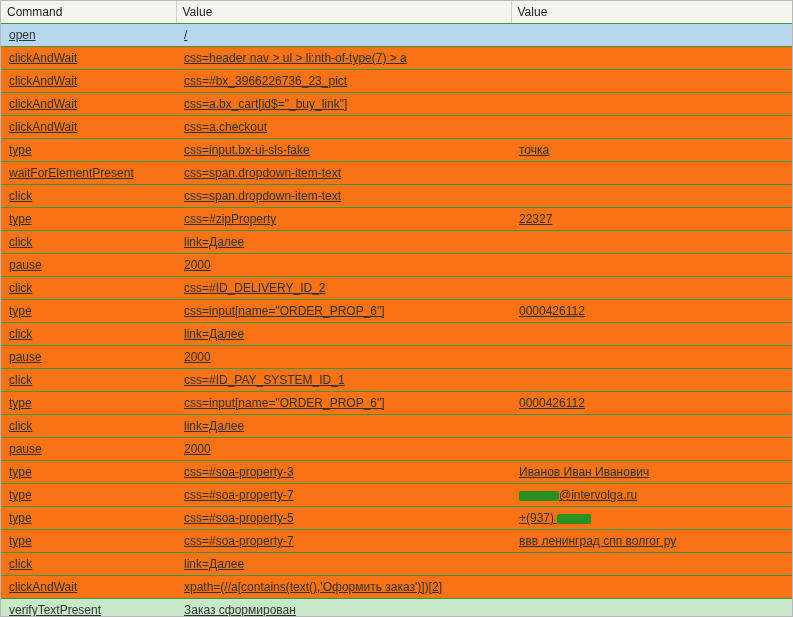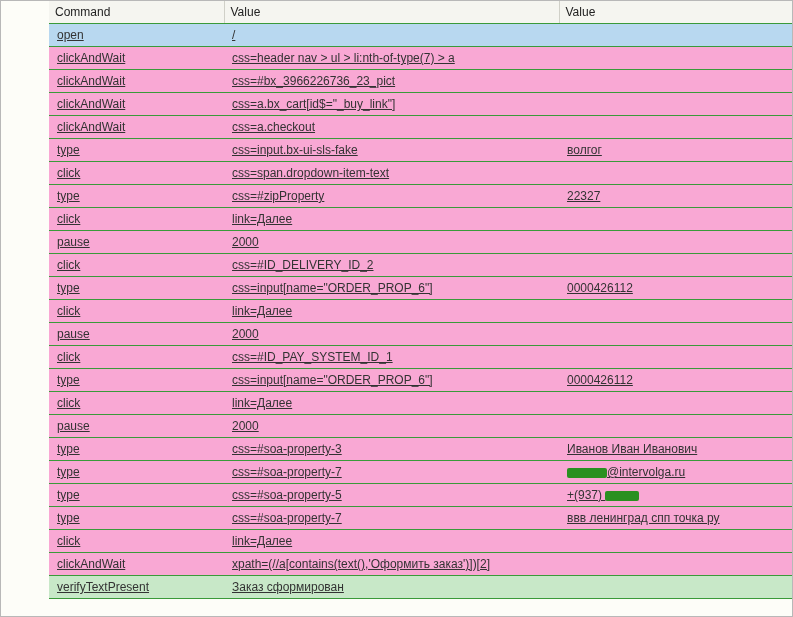--- a/index.html
+++ b/index.html
@@ -7,21 +7,20 @@
   font-family: Arial, Helvetica, sans-serif;
   font-size: 12px;
   background: #fdfdf8;
   color: #333;
 }
 .table-wrap {
   width: 793px;
   height: 617px;
   border: 1px solid #b8b8b8;
   overflow: hidden;
-  padding-left: 48px;
 }
 table {
   width: 100%;
   border-collapse: collapse;
   table-layout: fixed;
 }
 thead th {
   background: #f5f5f0;
   border-bottom: 1px solid #3a9a3a;
   border-right: 1px solid #d0d0c8;
@@ -35,21 +34,21 @@
 tbody td {
   padding: 4px 8px;
   color: #333;
   vertical-align: middle;
   white-space: nowrap;
   overflow: hidden;
   text-overflow: ellipsis;
 }
 tbody tr.selected { background: #b8d8f0; }
 tbody tr.verify { background: #c8e8c8; }
-tbody tr.normal { background: #f9a8d4; }
+tbody tr.normal { background: #f97316; }
 col.c-cmd { width: 175px; }
 col.c-target { width: 335px; }
 col.c-val { width: auto; }
 .redact {
   display: inline-block;
   background: #2a9020;
   height: 10px;
   vertical-align: middle;
   border-radius: 2px;
 }
@@ -95,21 +94,26 @@
           <td></td>
         </tr>
         <tr class="normal">
           <td>clickAndWait</td>
           <td>css=a.checkout</td>
           <td></td>
         </tr>
         <tr class="normal">
           <td>type</td>
           <td>css=input.bx-ui-sls-fake</td>
-          <td>волгог</td>
+          <td>точка</td>
+        </tr>
+        <tr class="normal">
+          <td>waitForElementPresent</td>
+          <td>css=span.dropdown-item-text</td>
+          <td></td>
         </tr>
         <tr class="normal">
           <td>click</td>
           <td>css=span.dropdown-item-text</td>
           <td></td>
         </tr>
         <tr class="normal">
           <td>type</td>
           <td>css=#zipProperty</td>
           <td>22327</td>
@@ -175,21 +179,21 @@
           <td><span class="redact w1"></span>@intervolga.ru</td>
         </tr>
         <tr class="normal">
           <td>type</td>
           <td>css=#soa-property-5</td>
           <td>+(937) <span class="redact w2"></span></td>
         </tr>
         <tr class="normal">
           <td>type</td>
           <td>css=#soa-property-7</td>
-          <td>ввв ленинград спп точка ру</td>
+          <td>ввв ленинград спп волгог ру</td>
         </tr>
         <tr class="normal">
           <td>click</td>
           <td>link=Далее</td>
           <td></td>
         </tr>
         <tr class="normal">
           <td>clickAndWait</td>
           <td>xpath=(//a[contains(text(),'Оформить заказ')])[2]</td>
           <td></td>

